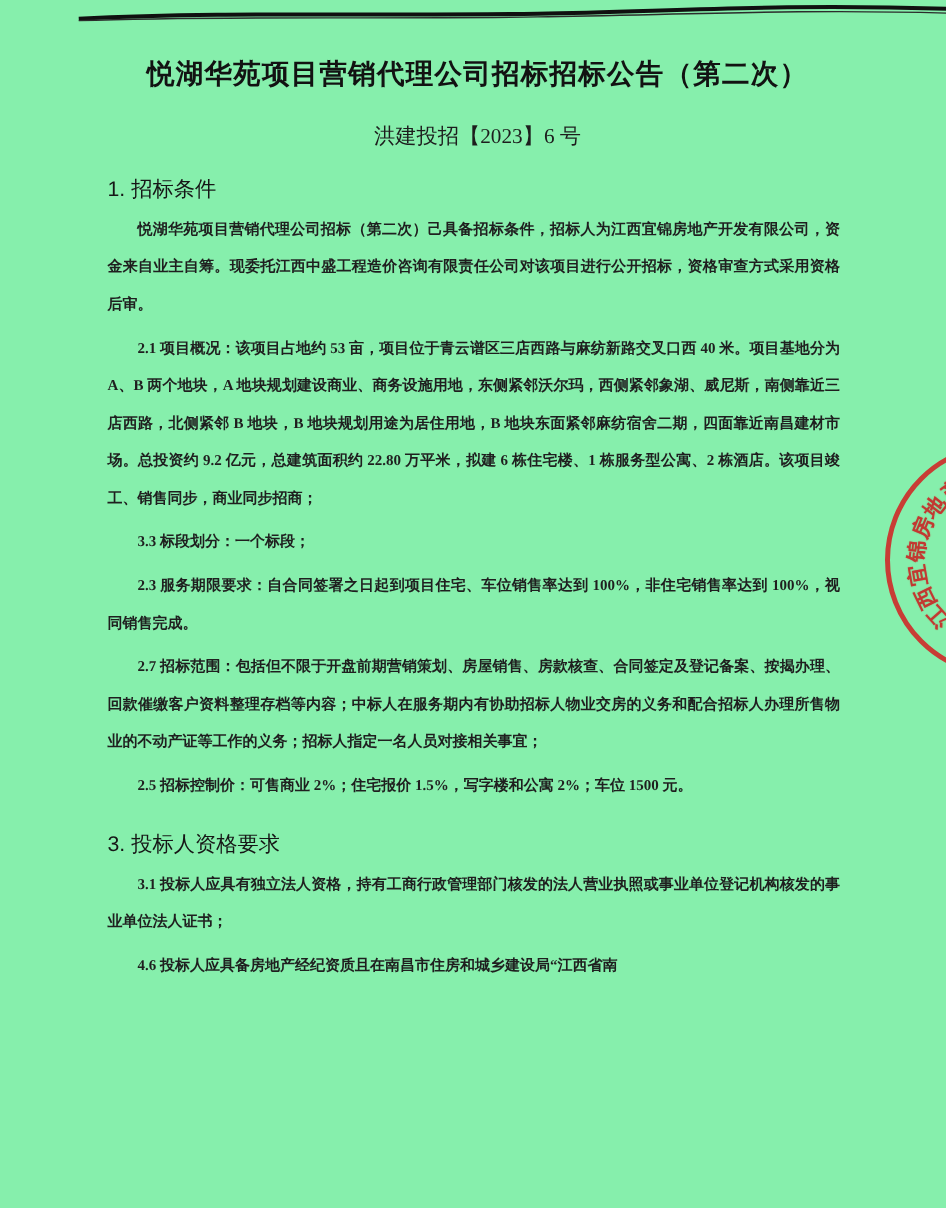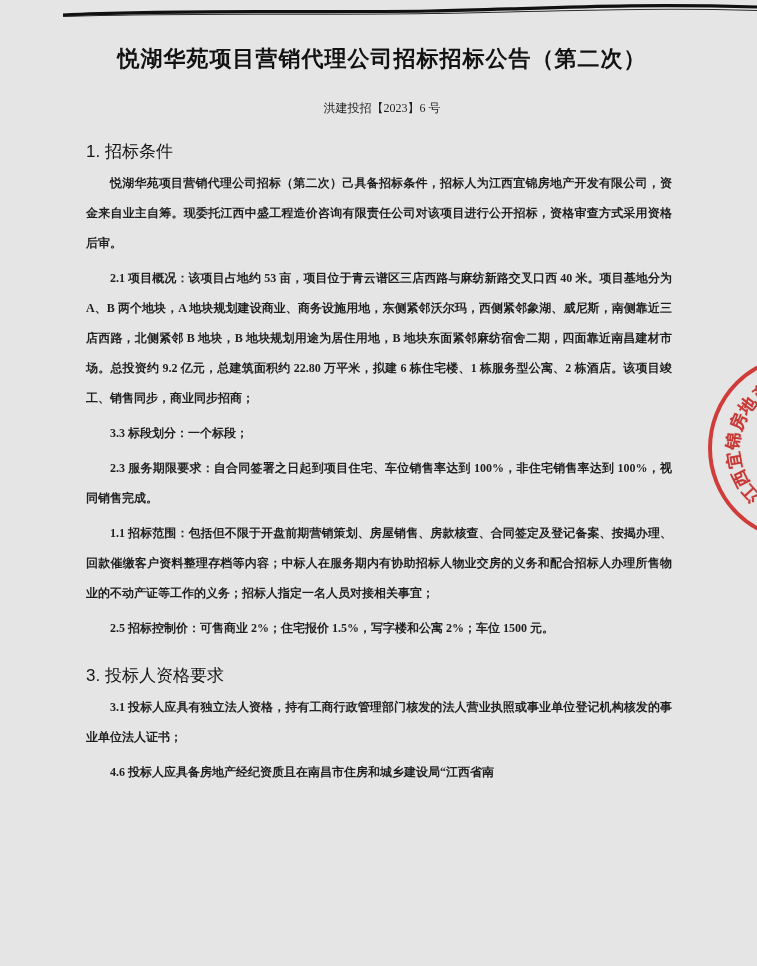--- a/index.html
+++ b/index.html
@@ -5,21 +5,21 @@
   html, body { margin: 0; padding: 0; }
   body {
     width: 757px; height: 966px;
     background: #ffffff;
     overflow: hidden;
     font-family: "Liberation Serif", serif;
   }
   .page {
     position: relative;
     width: 757px; height: 966px;
-    background: #e5e5e5;
+    background: #86efac;
     box-sizing: border-box;
     padding: 44px 79px 0 86px;
     overflow: hidden;
   }
   .scan-line {
     position: absolute;
     top: 0; left: 0;
     width: 757px; height: 22px;
     pointer-events: none;
   }
@@ -28,21 +28,21 @@
     font-family: "Liberation Sans", sans-serif;
     font-weight: 700;
     font-size: 22px;
     line-height: 30px;
     letter-spacing: 1px;
     text-align: center;
     color: #121212;
   }
   .doc-number {
     margin-top: 24px;
-    font-size: 12px;
+    font-size: 17px;
     line-height: 21px;
     text-align: center;
     color: #1d1d1d;
   }
   .sec-heading {
     margin: 22px 0 0 0;
     font-family: "Liberation Sans", sans-serif;
     font-weight: 400;
     font-size: 17px;
     line-height: 22px;
@@ -107,21 +107,21 @@
   <div class="doc-number">洪建投招【2023】6 号</div>
 
   <div class="content">
 
     <h2 class="sec-heading">1. 招标条件</h2>
     <p class="para">悦湖华苑项目营销代理公司招标（第二次）己具备招标条件，招标人为江西宜锦房地产开发有限公司，资金来自业主自筹。现委托江西中盛工程造价咨询有限责任公司对该项目进行公开招标，资格审查方式采用资格后审。</p>
 
     <p class="para">2.1 项目概况：该项目占地约 53 亩，项目位于青云谱区三店西路与麻纺新路交叉口西 40 米。项目基地分为 A、B 两个地块，A 地块规划建设商业、商务设施用地，东侧紧邻沃尔玛，西侧紧邻象湖、威尼斯，南侧靠近三店西路，北侧紧邻 B 地块，B 地块规划用途为居住用地，B 地块东面紧邻麻纺宿舍二期，四面靠近南昌建材市场。总投资约 9.2 亿元，总建筑面积约 22.80 万平米，拟建 6 栋住宅楼、1 栋服务型公寓、2 栋酒店。该项目竣工、销售同步，商业同步招商；</p>
     <p class="para">3.3 标段划分：一个标段；</p>
     <p class="para">2.3 服务期限要求：自合同签署之日起到项目住宅、车位销售率达到 100%，非住宅销售率达到 100%，视同销售完成。</p>
-    <p class="para">1.1 招标范围：包括但不限于开盘前期营销策划、房屋销售、房款核查、合同签定及登记备案、按揭办理、回款催缴客户资料整理存档等内容；中标人在服务期内有协助招标人物业交房的义务和配合招标人办理所售物业的不动产证等工作的义务；招标人指定一名人员对接相关事宜；</p>
+    <p class="para">2.7 招标范围：包括但不限于开盘前期营销策划、房屋销售、房款核查、合同签定及登记备案、按揭办理、回款催缴客户资料整理存档等内容；中标人在服务期内有协助招标人物业交房的义务和配合招标人办理所售物业的不动产证等工作的义务；招标人指定一名人员对接相关事宜；</p>
     <p class="para">2.5 招标控制价：可售商业 2%；住宅报价 1.5%，写字楼和公寓 2%；车位 1500 元。</p>
 
     <h2 class="sec-heading">3. 投标人资格要求</h2>
     <p class="para">3.1 投标人应具有独立法人资格，持有工商行政管理部门核发的法人营业执照或事业单位登记机构核发的事业单位法人证书；</p>
     <p class="para">4.6 投标人应具备房地产经纪资质且在南昌市住房和城乡建设局“江西省南</p>
 
   </div>
 
   <div class="stamp">
     <div class="stamp-circle"></div>

